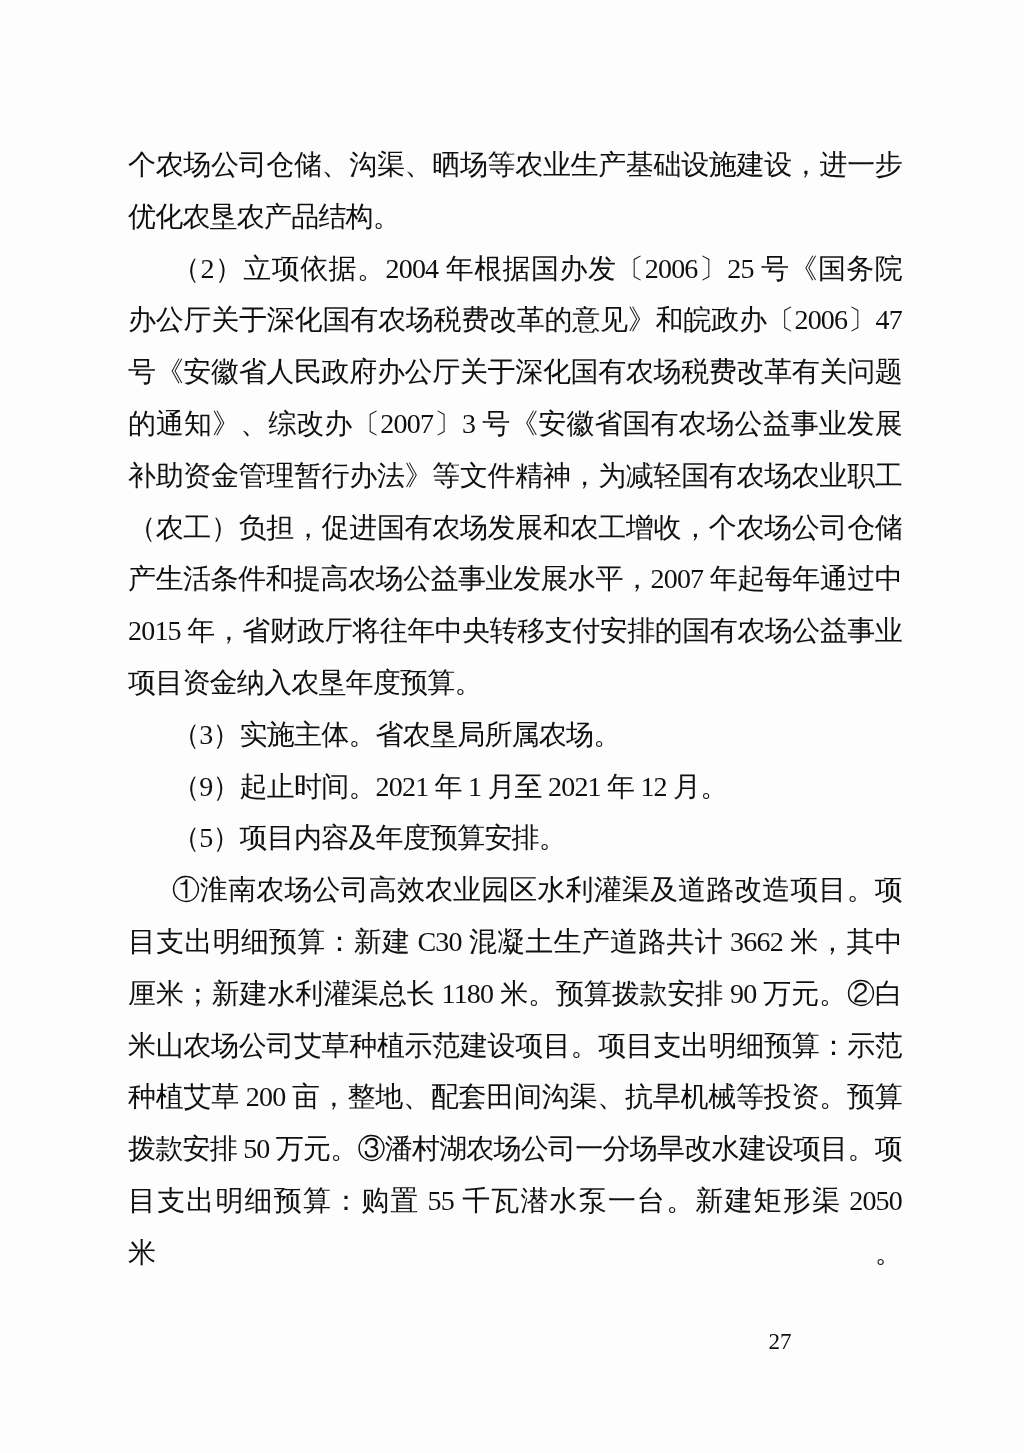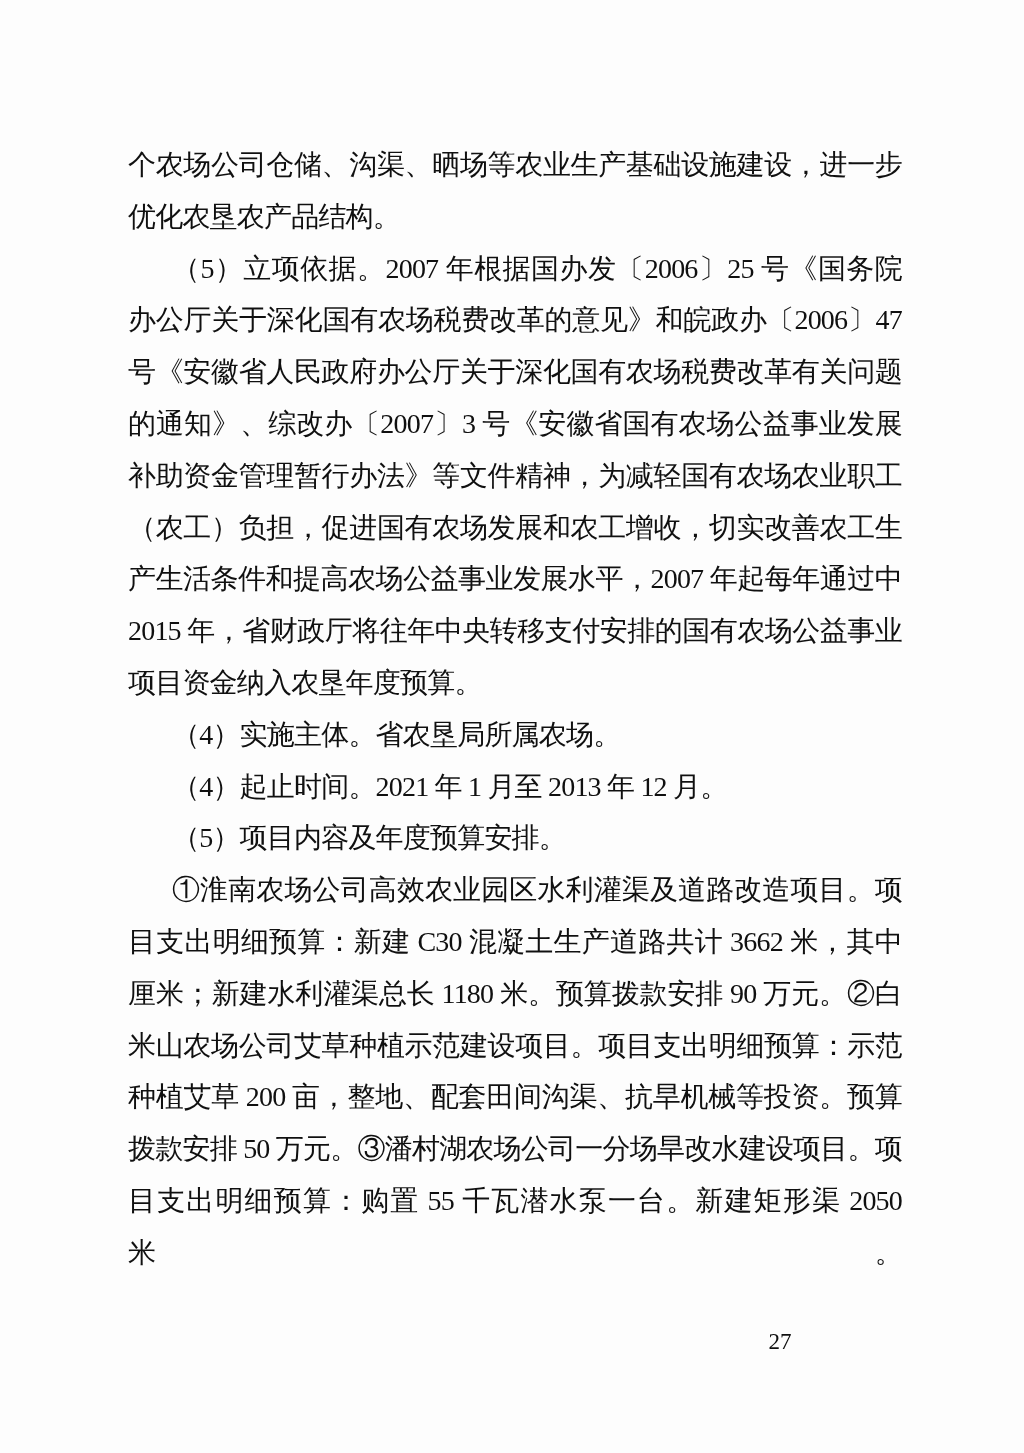--- a/index.html
+++ b/index.html
@@ -50,31 +50,31 @@
     font-family: Liberation Serif, serif;
   }
 </style>
 </head>
 <body>
 
 <div class="page">
   <div id="text-block">
       <div class="line fill">个农场公司仓储、沟渠、晒场等农业生产基础设施建设，进一步</div>
       <div class="line">优化农垦农产品结构。</div>
-      <div class="line fill indent">（5）立项依据。2007 年根据国办发〔2006〕25 号《国务院</div>
+      <div class="line fill indent">（2）立项依据。2004 年根据国办发〔2006〕25 号《国务院</div>
       <div class="line fill">办公厅关于深化国有农场税费改革的意见》和皖政办〔2006〕47</div>
       <div class="line fill">号《安徽省人民政府办公厅关于深化国有农场税费改革有关问题</div>
       <div class="line fill">的通知》、综改办〔2007〕3 号《安徽省国有农场公益事业发展</div>
       <div class="line fill">补助资金管理暂行办法》等文件精神，为减轻国有农场农业职工</div>
-      <div class="line fill">（农工）负担，促进国有农场发展和农工增收，切实改善农工生</div>
+      <div class="line fill">（农工）负担，促进国有农场发展和农工增收，个农场公司仓储</div>
       <div class="line fill">产生活条件和提高农场公益事业发展水平，2007 年起每年通过中</div>
       <div class="line fill">2015 年，省财政厅将往年中央转移支付安排的国有农场公益事业</div>
       <div class="line">项目资金纳入农垦年度预算。</div>
-      <div class="line indent">（4）实施主体。省农垦局所属农场。</div>
-      <div class="line indent">（4）起止时间。2021 年 1 月至 2013 年 12 月。</div>
+      <div class="line indent">（3）实施主体。省农垦局所属农场。</div>
+      <div class="line indent">（9）起止时间。2021 年 1 月至 2021 年 12 月。</div>
       <div class="line indent">（5）项目内容及年度预算安排。</div>
       <div class="line fill indent">①淮南农场公司高效农业园区水利灌渠及道路改造项目。项</div>
       <div class="line fill">目支出明细预算：新建 C30 混凝土生产道路共计 3662 米，其中</div>
       <div class="line fill">厘米；新建水利灌渠总长 1180 米。预算拨款安排 90 万元。②白</div>
       <div class="line fill">米山农场公司艾草种植示范建设项目。项目支出明细预算：示范</div>
       <div class="line fill">种植艾草 200 亩，整地、配套田间沟渠、抗旱机械等投资。预算</div>
       <div class="line fill">拨款安排 50 万元。③潘村湖农场公司一分场旱改水建设项目。项</div>
       <div class="line fill">目支出明细预算：购置 55 千瓦潜水泵一台。新建矩形渠 2050 米。</div>
     </div>
   <div class="pagenum">27</div>

